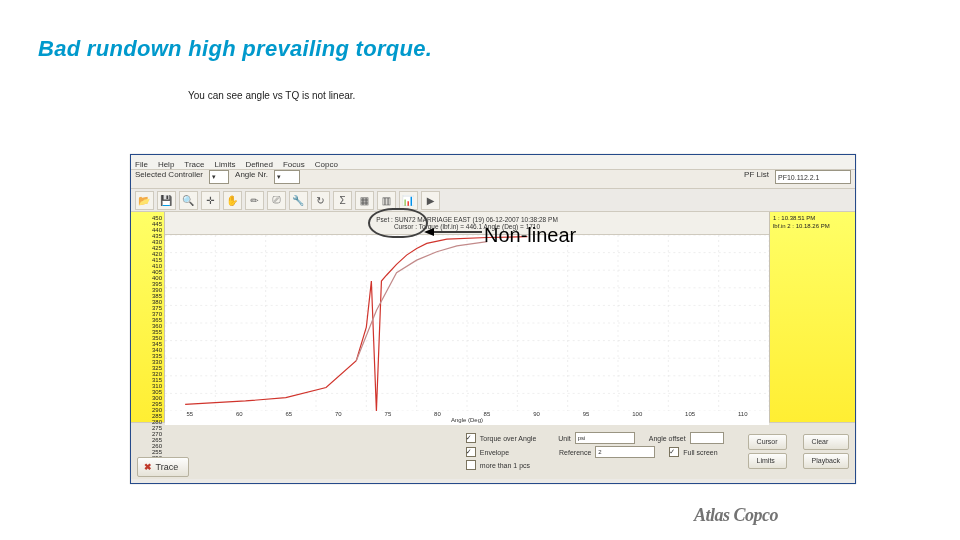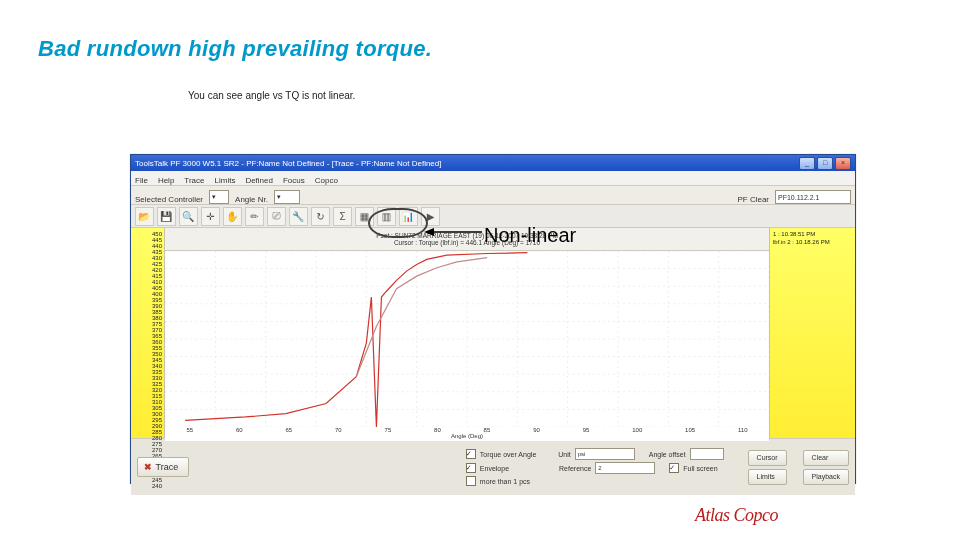--- a/index.html
+++ b/index.html
@@ -7,21 +7,21 @@
   .title { position:absolute; left:38px; top:36px; font-weight:bold; font-style:italic; color:#0099cc; font-size:22px; letter-spacing:0.3px; }
   .caption { position:absolute; left:188px; top:90px; font-size:10px; color:#222; }
   .app { position:absolute; left:130px; top:154px; width:724px; height:328px; border:1px solid #254a8a; box-shadow:0 0 1px rgba(0,0,0,0.3); background:#eceae6; }
   .titlebar { height:16px; background:linear-gradient(#3a6bd6,#1b4ec2); display:flex; align-items:center; padding:0 4px; }
   .tb-text { color:#fff; font-size:8px; white-space:nowrap; flex:1; overflow:hidden; }
   .tb-ctrls { display:flex; gap:2px; }
   .tb-btn { width:14px; height:11px; background:linear-gradient(#cfe1fb,#8fb1f0); border:1px solid #2a4e9e; border-radius:2px; font-size:7px; line-height:9px; text-align:center; color:#1a2a5a; cursor:default; }
   .tb-btn.red { background:linear-gradient(#f9b4a6,#e0614a); color:#5a1a10; }
   .menubar { height:14px; background:#f3f2ee; border-bottom:1px solid #cfcabe; display:flex; align-items:flex-end; padding-left:4px; gap:10px; font-size:8px; color:#333; }
   .menubar span { cursor:default; }
-  .toolbar { height:18px; background:#efece5; border-bottom:1px solid #cfcabe; display:flex; align-items:flex-end; padding:0 4px; gap:6px; font-size:8px; color:#333; }
+  .toolbar { height:18px; background:#efece5; border-bottom:1px solid #cfcabe; display:flex; align-items:flex-start; padding:0 4px; gap:6px; font-size:8px; color:#333; }
   .combo { height:12px; border:1px solid #9a9583; background:#fff; font-size:7px; padding:0 2px; display:flex; align-items:center; }
   .icons { height:22px; background:#eceae6; border-bottom:1px solid #cfcabe; display:flex; align-items:center; padding:0 4px; gap:3px; }
   .ico { width:17px; height:17px; border:1px solid #cfcabe; background:#f5f3ed; display:flex; align-items:center; justify-content:center; font-size:10px; color:#555; }
   .workarea { position:relative; height:210px; display:flex; }
   .yscale { width:34px; background:linear-gradient(#ffff66,#ffee33); border-right:1px solid #c8c2b2; display:flex; flex-direction:column; justify-content:space-between; padding:3px 2px; box-sizing:border-box; }
   .yscale div { font-size:6px; color:#222; text-align:right; line-height:6px; }
   .plotwrap { position:relative; flex:1; background:#fff; }
   .plothdr { height:20px; background:#f2f0ea; border-bottom:1px solid #cfcabe; font-size:6.5px; color:#333; display:flex; align-items:center; justify-content:center; text-align:center; line-height:7px; padding:1px 4px; }
   .plot { position:relative; height:176px; }
   .plot svg.grid { position:absolute; left:0; top:0; width:100%; height:100%; }
@@ -35,53 +35,45 @@
   .logoff { position:absolute; left:6px; top:304px; font-size:8px; color:#666; }
   .smallbtn { height:14px; padding:0 8px; background:linear-gradient(#fdfdfc,#e6e3d8); border:1px solid #b7b29f; border-radius:2px; font-size:7px; display:flex; align-items:center; }
   .prefs { display:flex; flex-direction:column; gap:2px; margin-left:auto; }
   .prefrow { display:flex; align-items:center; gap:4px; }
   .chk { width:8px; height:8px; border:1px solid #7a735e; background:#fff; display:inline-block; }
   .chk.on::after { content:"✓"; font-size:7px; color:#333; display:block; line-height:7px; margin-left:-1px; }
   .sel { height:10px; width:54px; border:1px solid #9a9583; background:#fff; font-size:6px; padding:0 2px; display:flex; align-items:center; }
   .annot { position:absolute; left:484px; top:224px; font-size:20px; color:#000; font-weight:500; }
   .annot-circle { position:absolute; left:368px; top:208px; width:56px; height:26px; border:2px solid #404040; border-radius:50%/60%; }
   .annot-arrow { position:absolute; left:424px; top:226px; }
-  .logo { position:absolute; right:18px; bottom:14px; font-family:"Times New Roman", serif; font-style:italic; font-weight:normal; color:#b91c1c; font-size:18px; letter-spacing:-0.5px; }
+  .logo { position:absolute; right:18px; bottom:14px; font-family:"Times New Roman", serif; font-style:italic; font-weight:bold; color:#737373; font-size:18px; letter-spacing:-0.5px; }
 </style>
 </head>
 <body>
 <div class="slide">
 
 <div class="title">Bad rundown high prevailing torque.</div>
 <div class="caption">You can see angle vs TQ is not linear.</div>
 
 <div class="app">
-  <div class="titlebar">
-    <div class="tb-text">ToolsTalk PF 3000 W5.1 SR2 - PF:Name Not Defined - [Trace - PF:Name Not Defined]</div>
-    <div class="tb-ctrls">
-      <div class="tb-btn">_</div>
-      <div class="tb-btn">□</div>
-      <div class="tb-btn red">×</div>
-    </div>
-  </div>
   <div class="menubar">
     <span>File</span>
     <span>Help</span>
     <span>Trace</span>
     <span>Limits</span>
     <span>Defined</span>
     <span>Focus</span>
     <span>Copco</span>
   </div>
   <div class="toolbar">
     <span>Selected Controller</span>
     <div class="combo" style="width:14px">▾</div>
     <span>Angle Nr.</span>
     <div class="combo" style="width:20px">▾</div>
-    <span style="margin-left:auto">PF Clear</span>
+    <span style="margin-left:auto">PF List</span>
     <div class="combo" style="width:70px">PF10.112.2.1</div>
   </div>
   <div class="icons">
     <div class="ico">📂</div>
     <div class="ico">💾</div>
     <div class="ico">🔍</div>
     <div class="ico">✛</div>
     <div class="ico">✋</div>
     <div class="ico">✏</div>
     <div class="ico">⎚</div>

